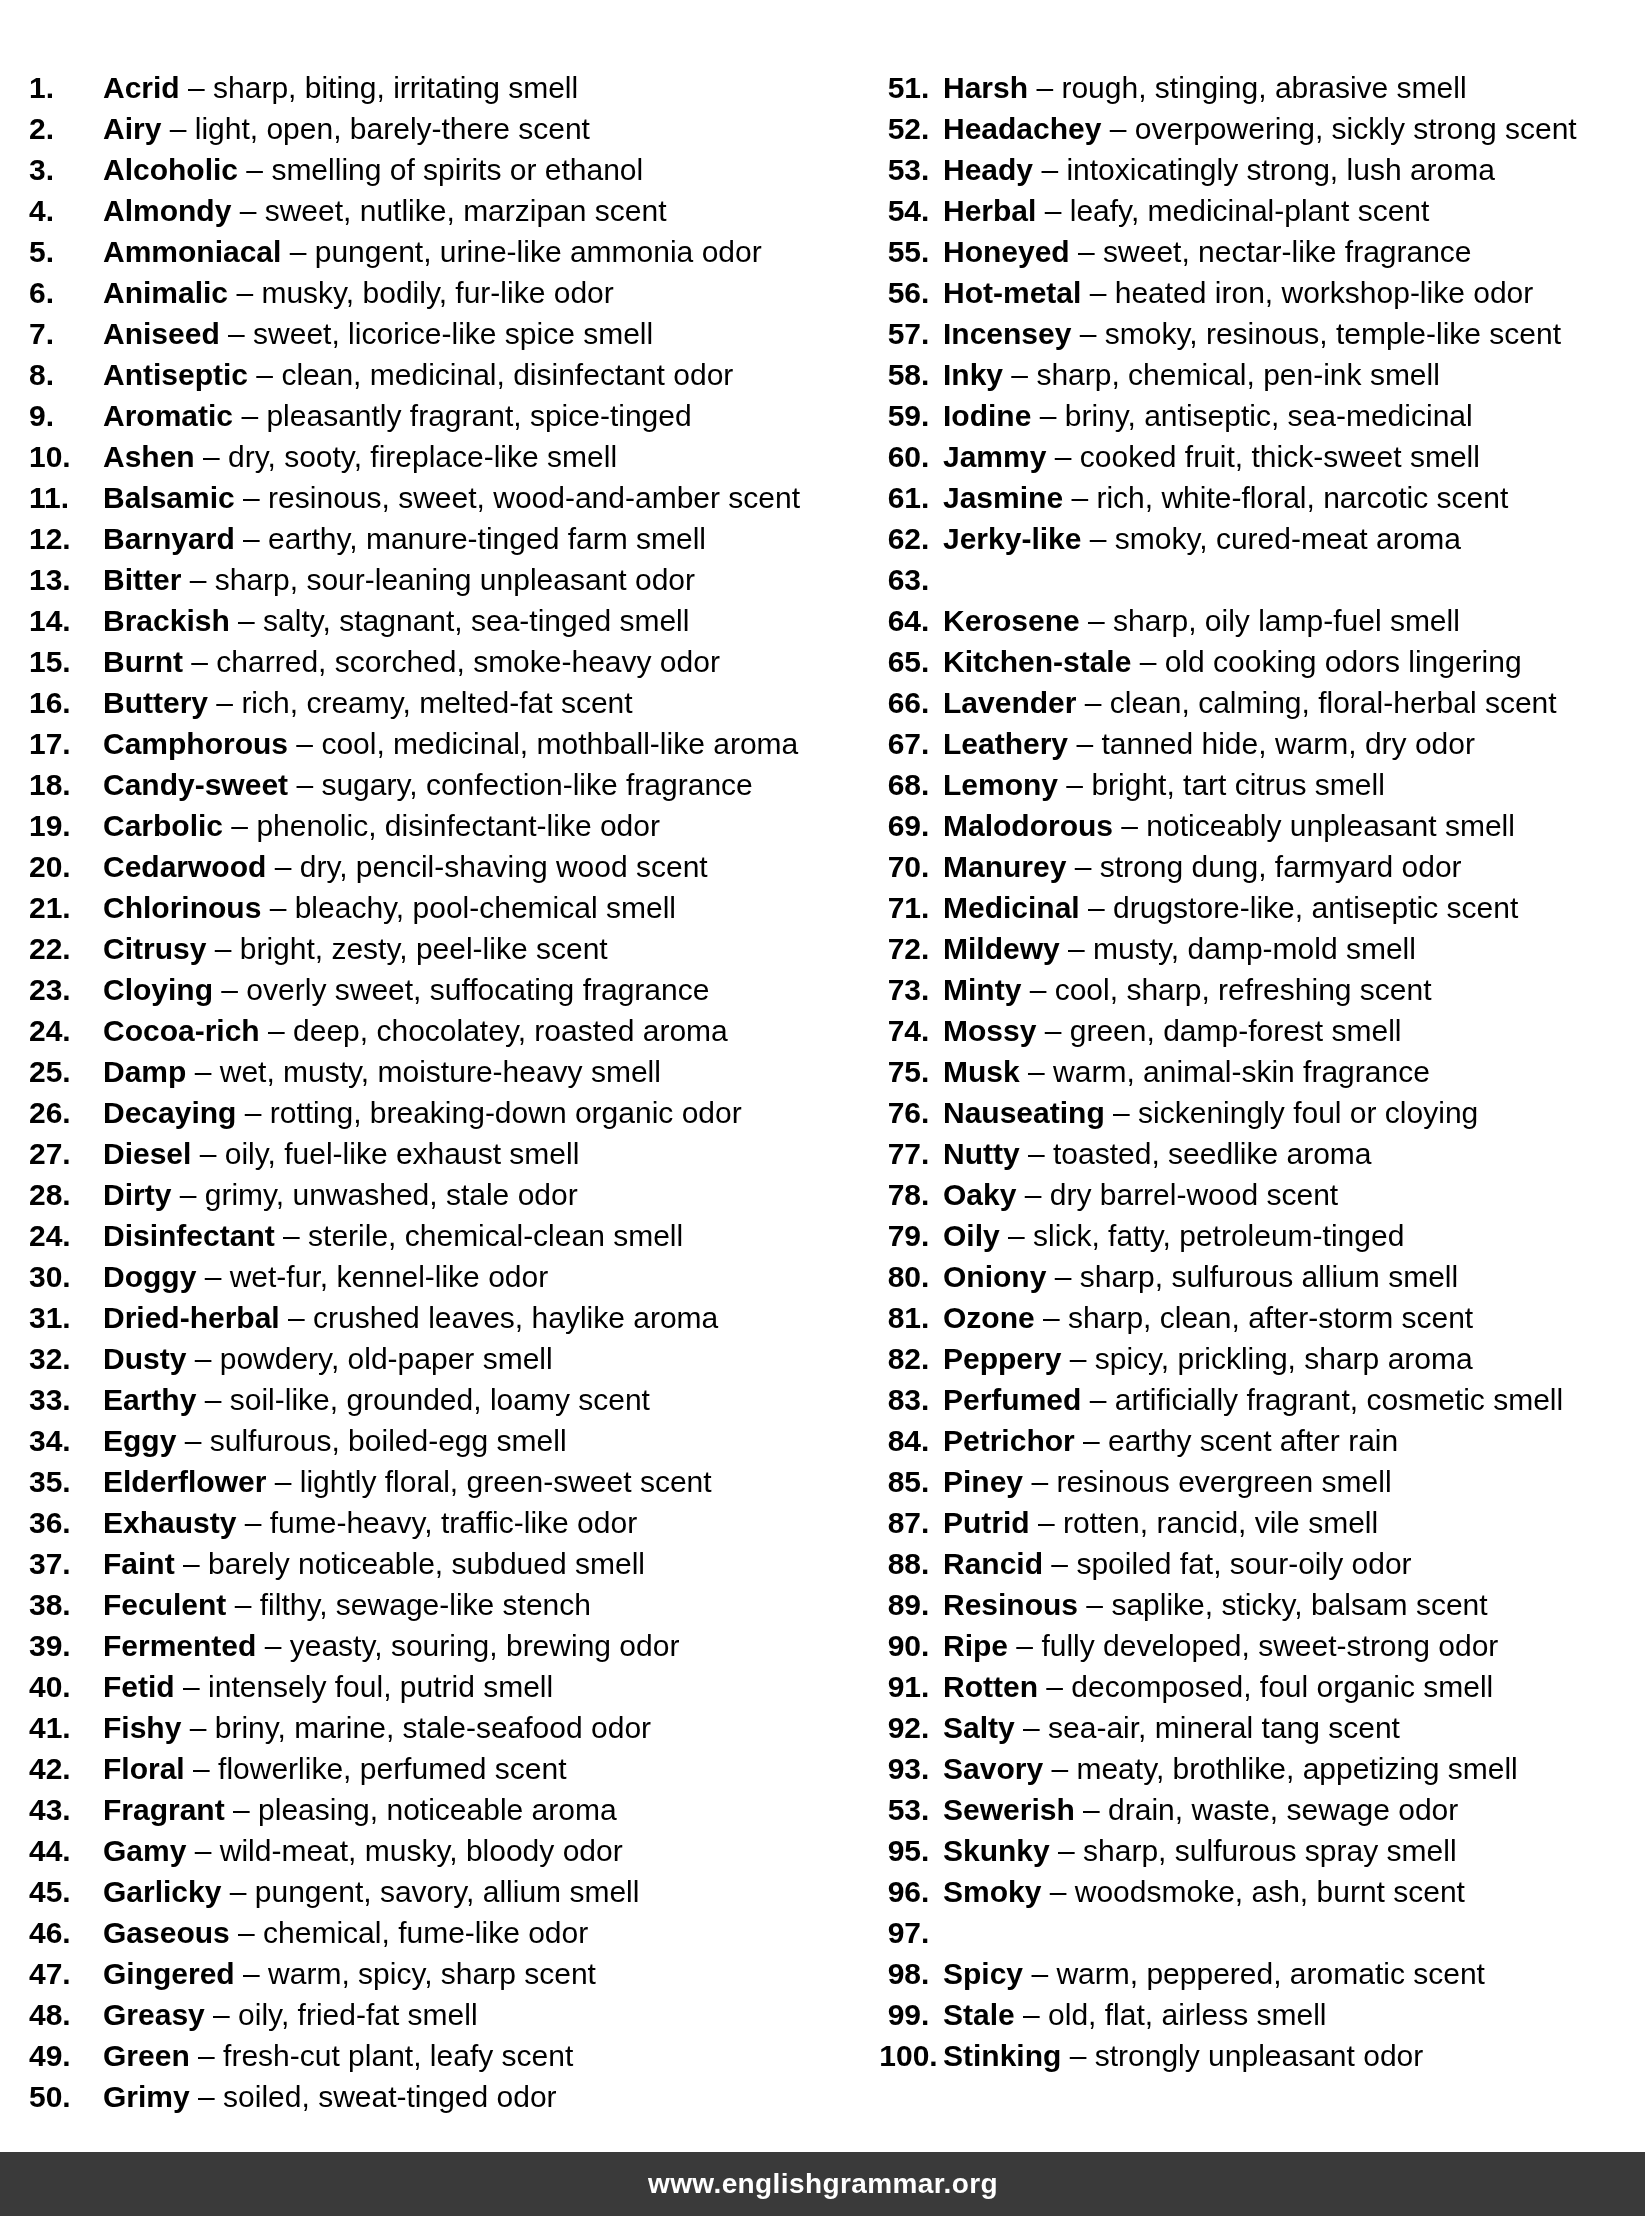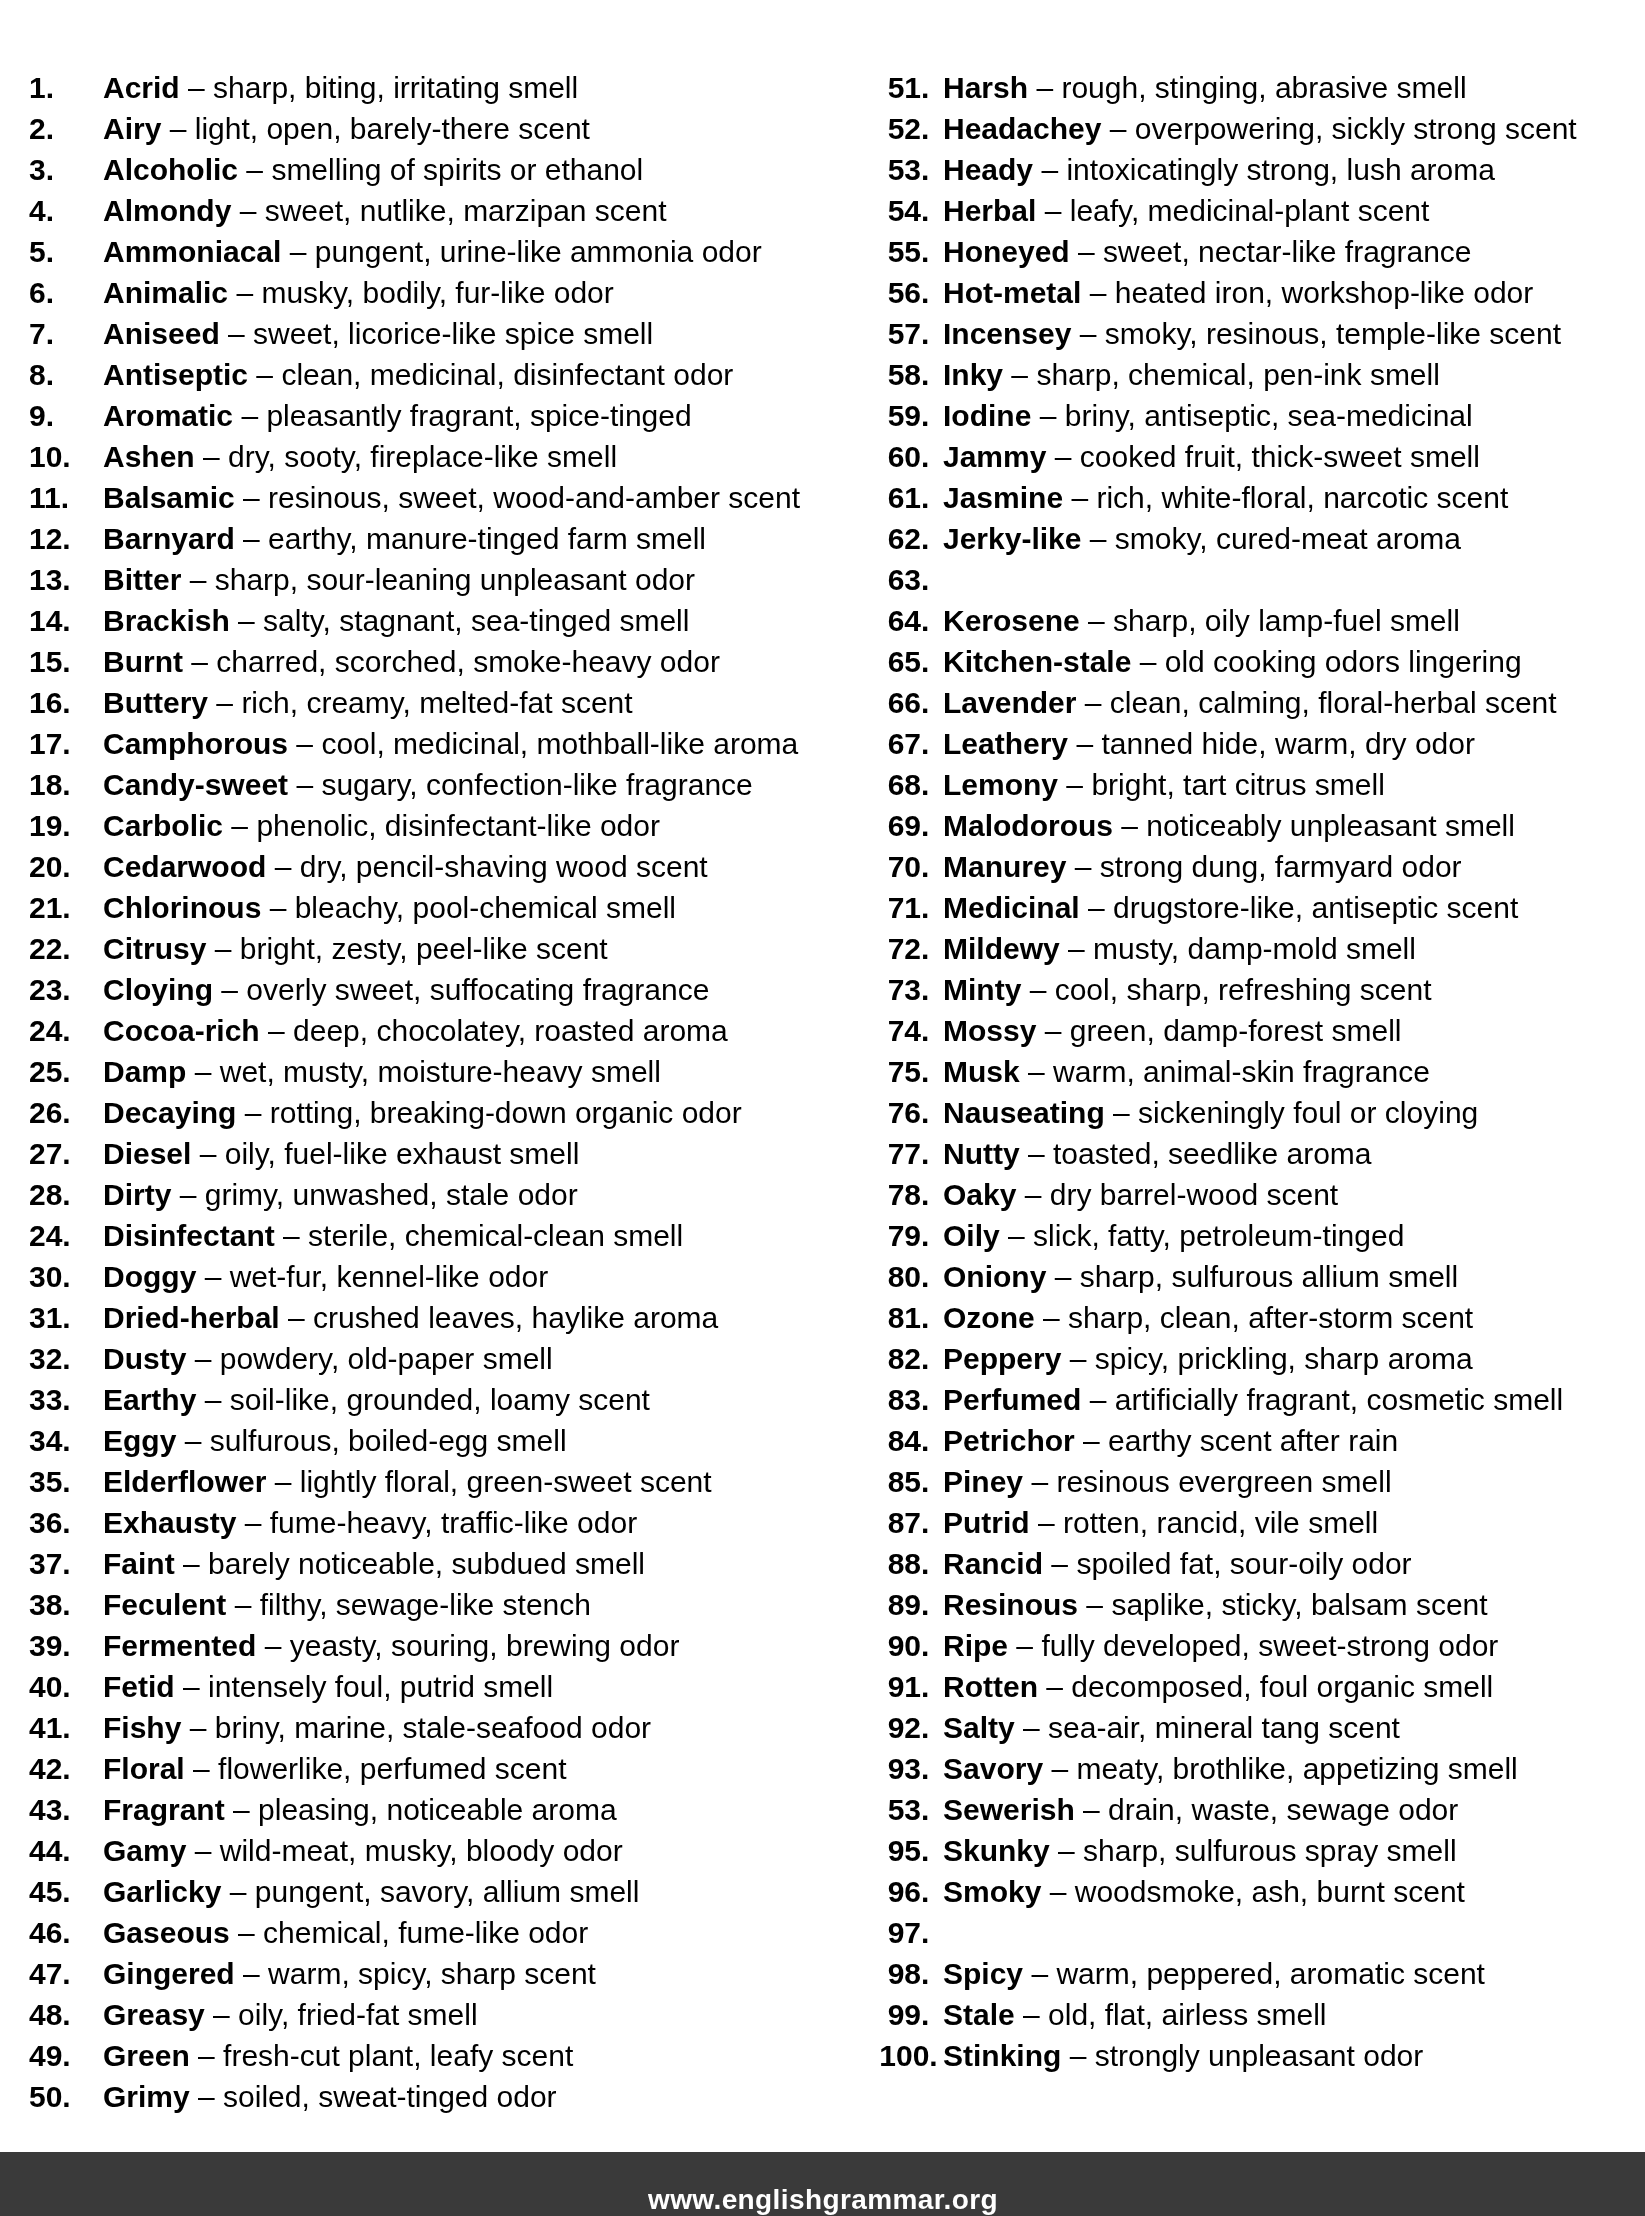--- a/index.html
+++ b/index.html
@@ -449,16 +449,16 @@
         <span class="num">99.</span>
         <span class="txt"><span class="term">Stale</span><span class="sep"> – </span><span class="desc">old, flat, airless smell</span></span>
       </div>
       <div class="item">
         <span class="num">100.</span>
         <span class="txt"><span class="term">Stinking</span><span class="sep"> – </span><span class="desc">strongly unpleasant odor</span></span>
       </div>
     </div>
 </div>
 
-<div class="footer" style="background: rgb(58, 58, 58); align-items: flex-end;">
+<div class="footer" style="background: rgb(58, 58, 58);">
   <span class="footer-text" style="color: rgb(255, 255, 255);">www.englishgrammar.org</span>
 </div>
 
 
 </body></html>

